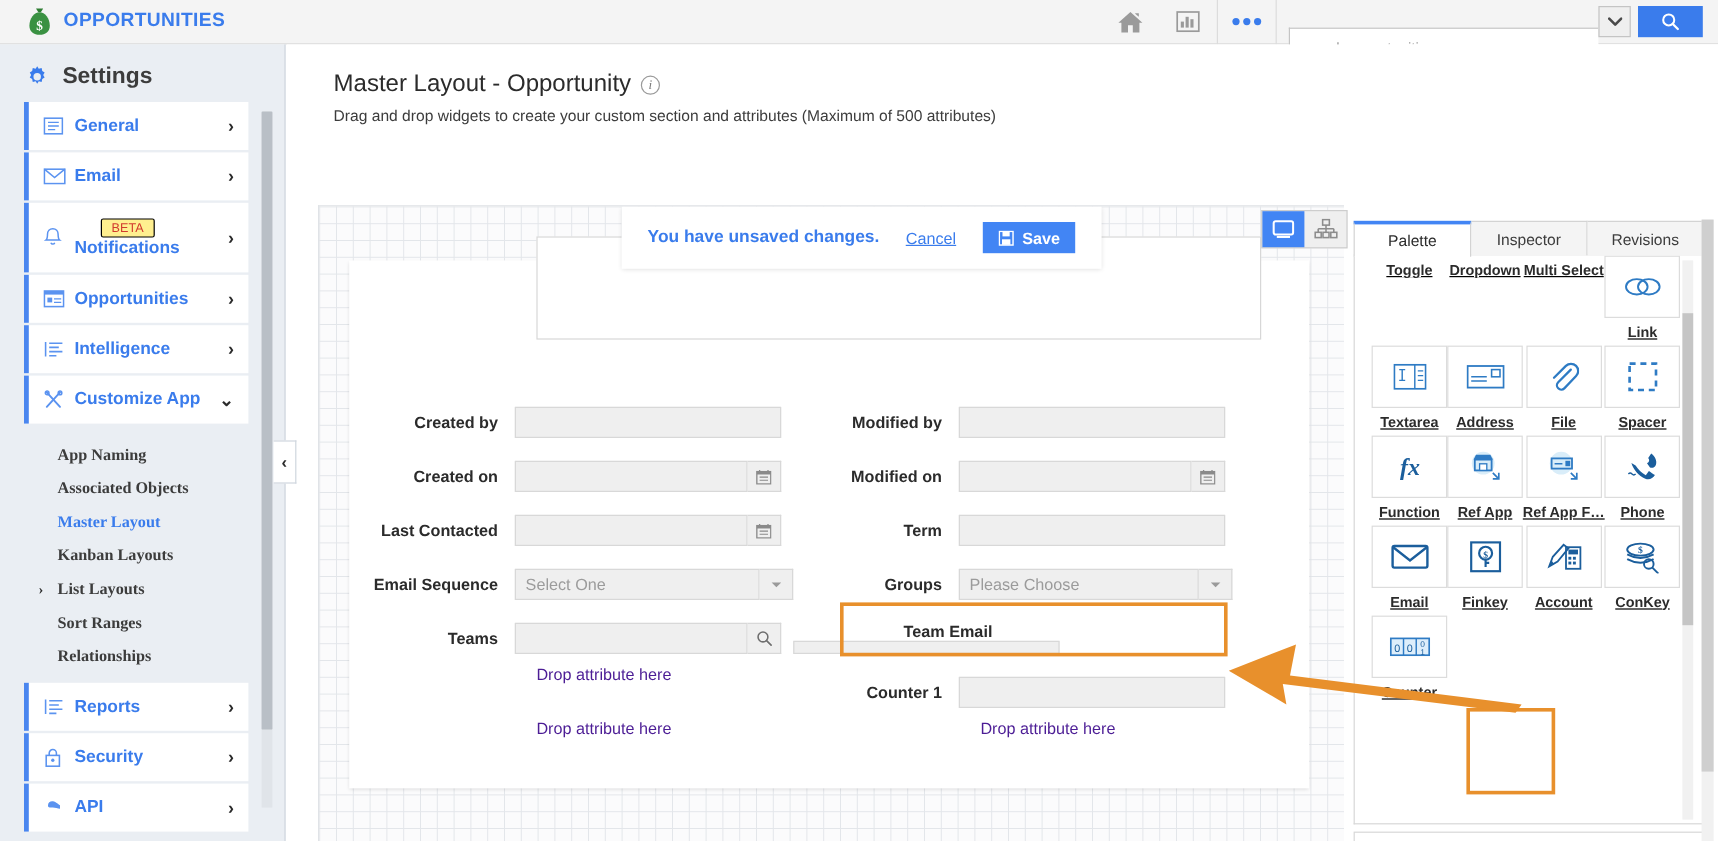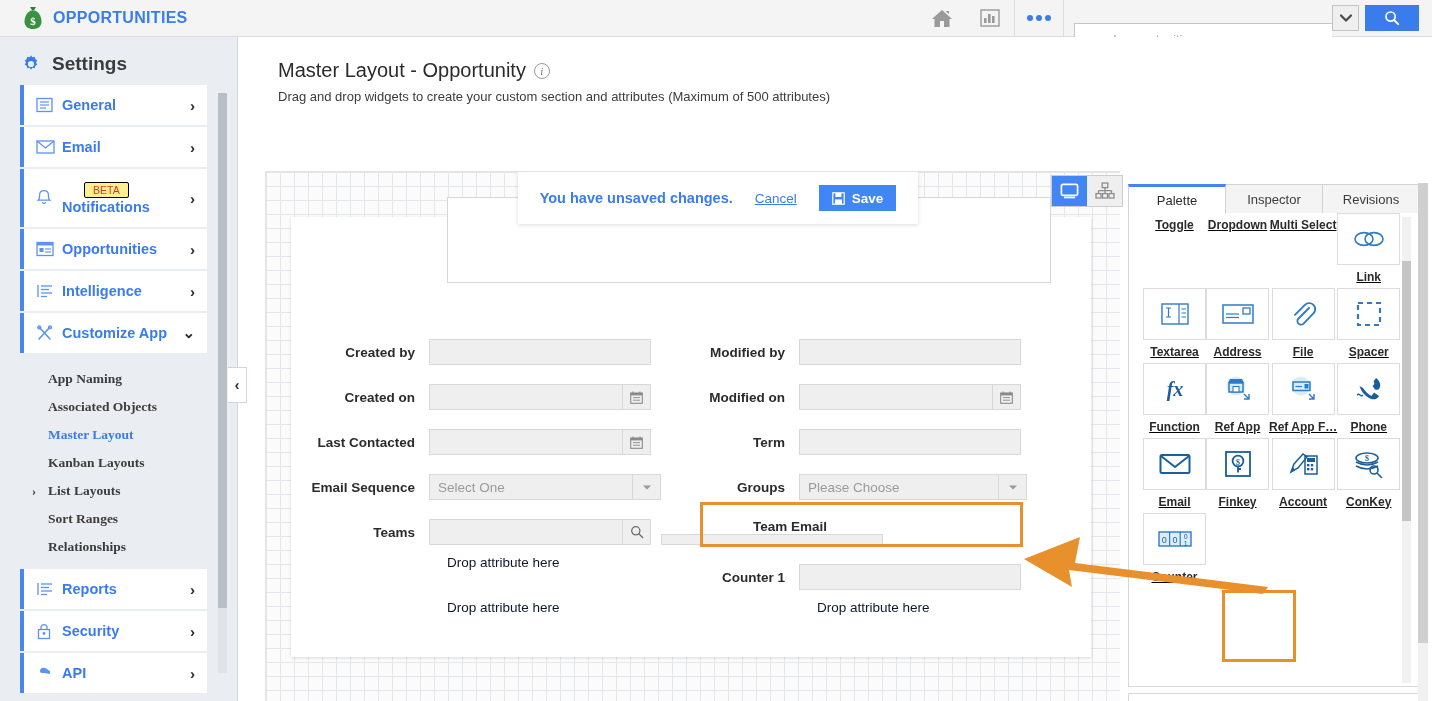--- a/index.html
+++ b/index.html
@@ -195,21 +195,21 @@
     height: 26px; background: #efefef; border: 1px solid #d8d8d8;
     display: flex; align-items: center; padding: 0 8px;
     font-size: 13.5px; color: #9b9b9b;
   }
   .fbtn {
     width: 28px; height: 26px; background: #efefef; border: 1px solid #d8d8d8;
     border-left: none; display: flex; align-items: center; justify-content: center;
     cursor: pointer;
   }
   .drop-hint {
-    position: absolute; font-size: 13.5px; color: #0f172a;
+    position: absolute; font-size: 13.5px; color: #4c1d95;
   }
   .counter-highlight {
     position: absolute; left: 461px; top: 465px; width: 323px; height: 45px;
     border: 3px solid #e8902c; z-index: 9; background: transparent;
   }
   .canvas-vtrack {
     position: absolute; right: 2px; top: 290px; width: 10px; height: 235px;
     background: #eceef0;
   }
   .canvas-vthumb {

